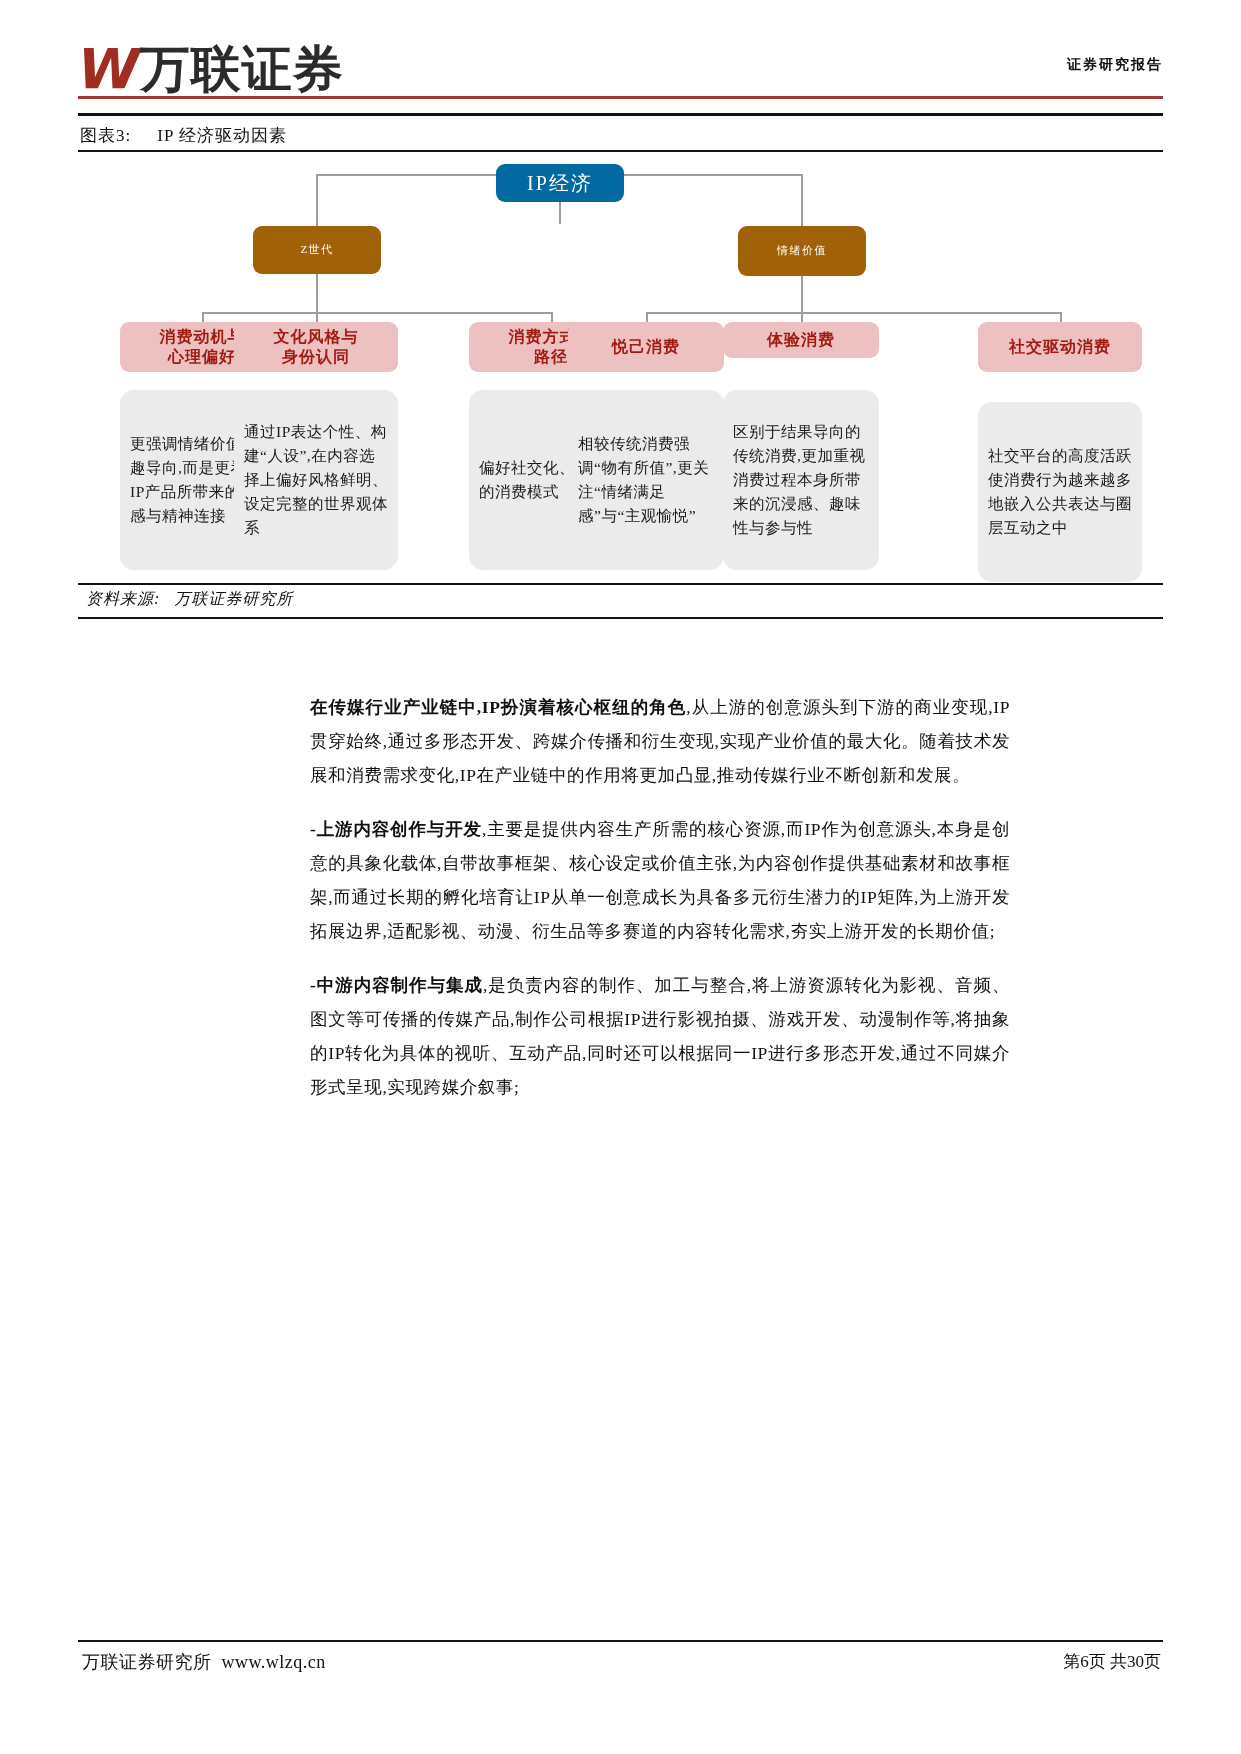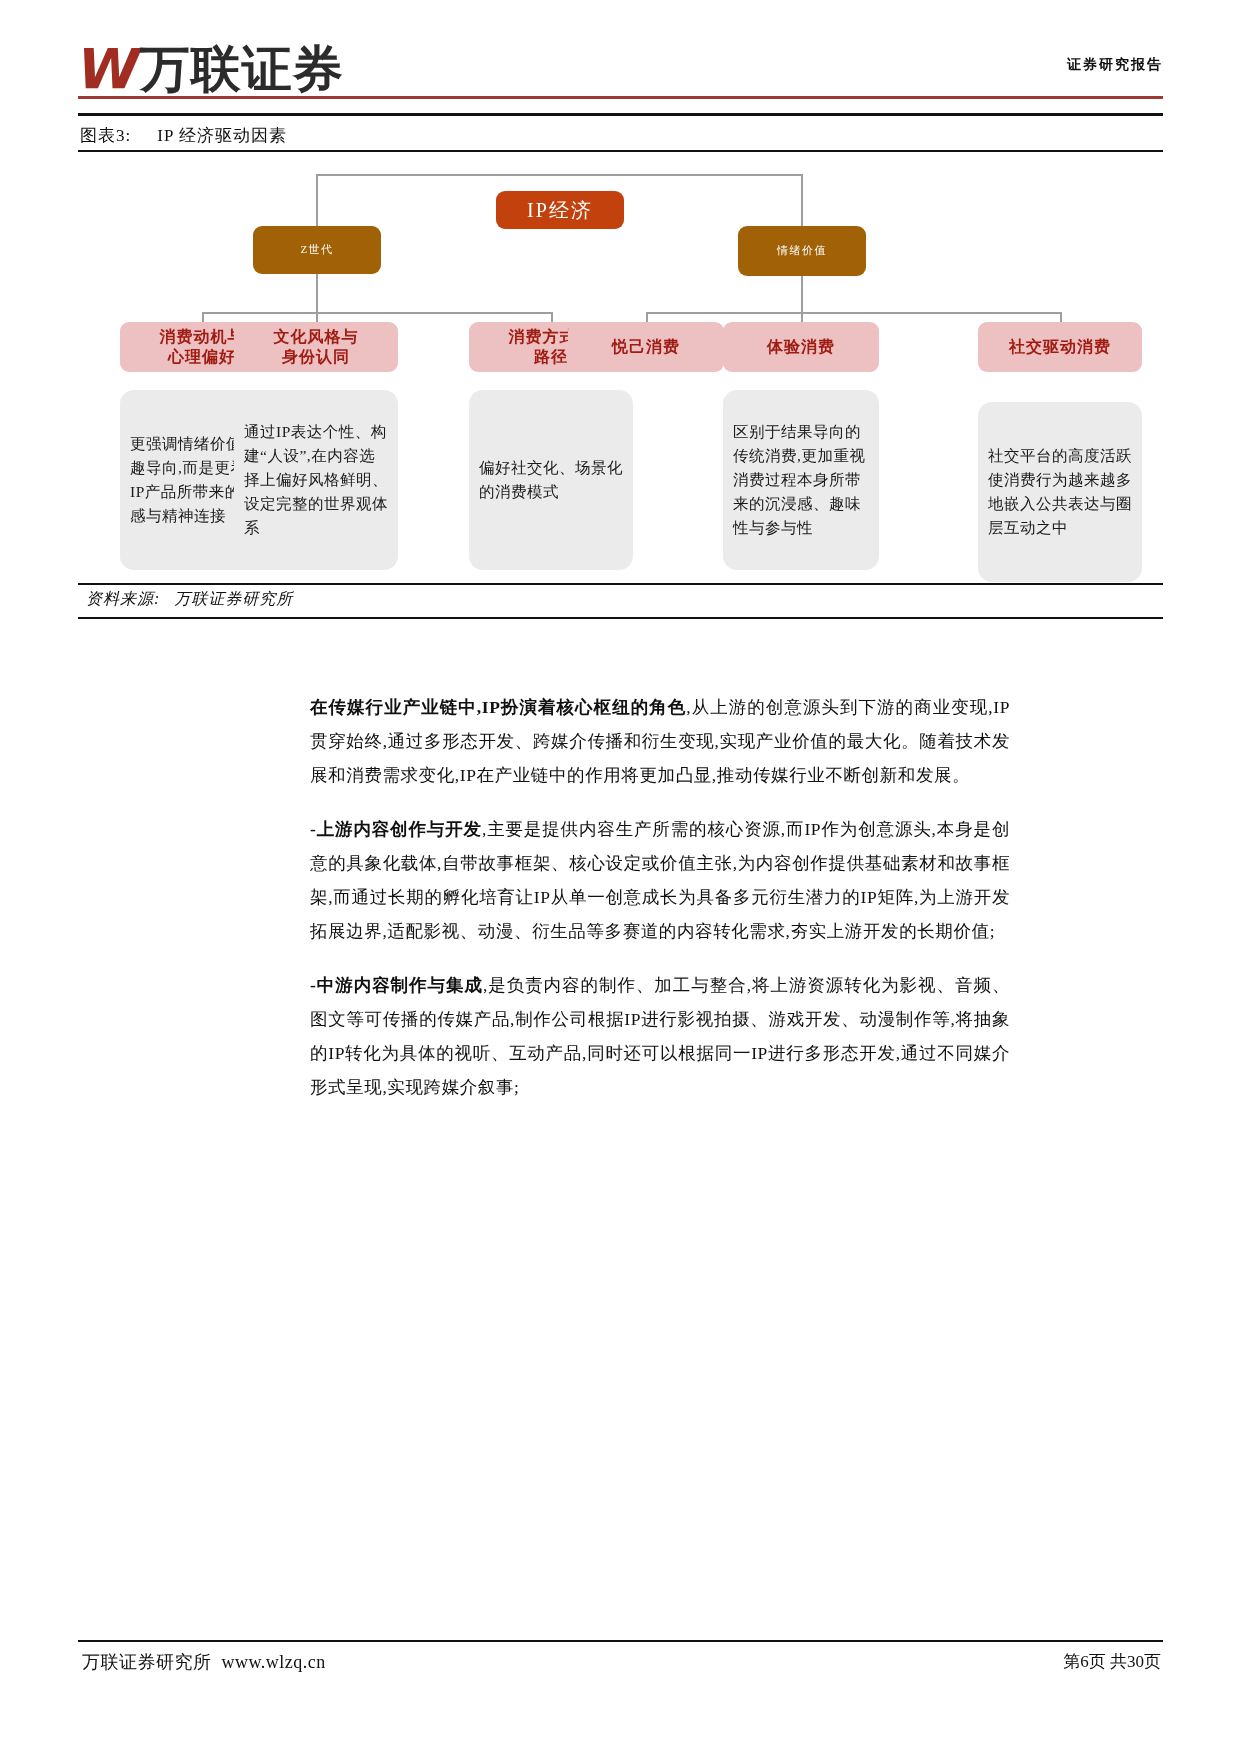--- a/index.html
+++ b/index.html
@@ -50,21 +50,21 @@
 
   
   .diagram{position:absolute;left:78px;top:152px;width:1085px;height:430px;}
   .node{
     position:absolute;box-sizing:border-box;
     display:flex;align-items:center;justify-content:center;text-align:center;
     border-radius:9px;font-family:"Liberation Serif",serif;
     line-height:1.25;
   }
   .n-root{
-    background:#c2410c;color:#fff;font-size:20px;letter-spacing:2px;margin-top:27px;
+    background:#0369a1;color:#fff;font-size:20px;letter-spacing:2px;
   }
   .n-l2{
     background:#a16207;color:#ffffff;font-size:11px;letter-spacing:1.5px;
   }
   .n-l3{
     background:#edc1c2;color:#a01c13;font-size:16px;font-weight:bold;letter-spacing:1px;
   }
   .n-desc{
     background:#ebebeb;color:#1a1a1a;font-size:15.5px;letter-spacing:0.5px;
     border-radius:14px;line-height:1.55;padding:10px 10px;
@@ -148,31 +148,34 @@
     </div>
     <div class="node n-l3" style="left:156px;top:170px;width:164px;height:50px;flex-direction:column;">
       <span>文化风格与</span>
       <span>身份认同</span>
     </div>
     <div class="node n-l3" style="left:391px;top:170px;width:164px;height:50px;flex-direction:column;">
       <span>消费方式与</span>
       <span>路径</span>
     </div>
     <div class="node n-l3" style="left:490px;top:170px;width:156px;height:50px;">悦己消费</div>
-    <div class="node n-l3" style="left:645px;top:170px;width:156px;height:50px;">体验消费</div>
+    <div class="node n-l3" style="left:645px;top:170px;width:156px;height:36px;">体验消费</div>
     <div class="node n-l3" style="left:900px;top:170px;width:164px;height:50px;">社交驱动消费</div>
 
     <div class="node n-desc" style="left:42px;top:238px;width:164px;height:180px;">
       <span>更强调情绪价值与兴趣导向,而是更看重IP产品所带来的共鸣感与精神连接</span>
     </div>
     <div class="node n-desc" style="left:156px;top:238px;width:164px;height:180px;">
       <span>通过IP表达个性、构建“人设”,在内容选择上偏好风格鲜明、设定完整的世界观体系</span>
     </div>
     <div class="node n-desc" style="left:391px;top:238px;width:164px;height:180px;">
       <span>偏好社交化、场景化的消费模式</span>
+    </div>
+    <div class="node n-desc" style="left:490px;top:238px;width:156px;height:180px;">
+      <span>相较传统消费强调“物有所值”,更关注“情绪满足感”与“主观愉悦”</span>
     </div>
     <div class="node n-desc" style="left:645px;top:238px;width:156px;height:180px;">
       <span>区别于结果导向的传统消费,更加重视消费过程本身所带来的沉浸感、趣味性与参与性</span>
     </div>
     <div class="node n-desc" style="left:900px;top:238px;width:164px;height:180px;margin-top:12px;">
       <span>社交平台的高度活跃使消费行为越来越多地嵌入公共表达与圈层互动之中</span>
     </div>
   </div>
 
   <div class="fig-rule-bottom"></div>

